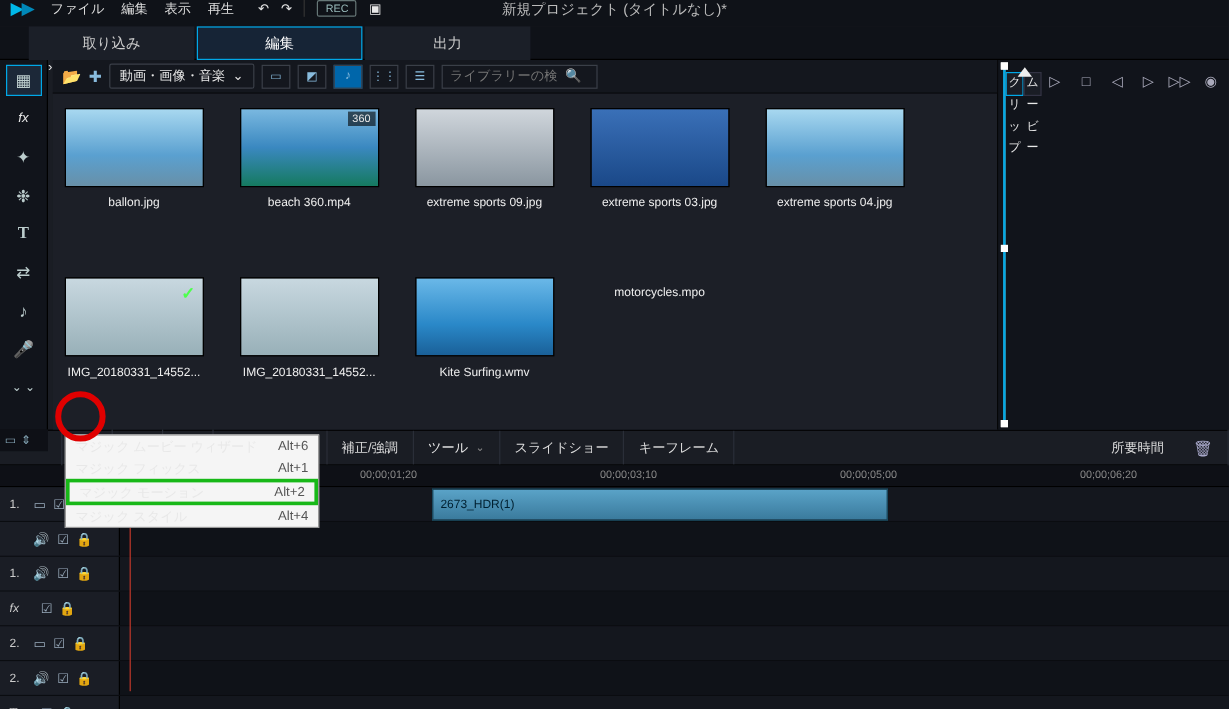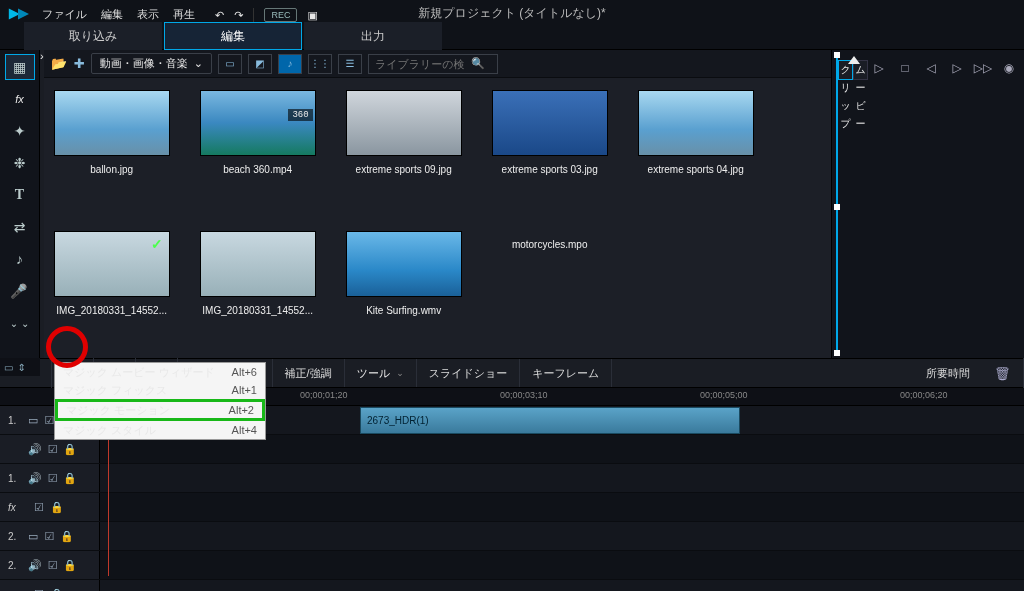--- a/index.html
+++ b/index.html
@@ -1,18 +1,18 @@
 <!DOCTYPE html>
 <html><head>
 <meta charset="utf-8">
 <style>
 * { box-sizing: border-box; margin: 0; padding: 0; font-family: "Meiryo", "Segoe UI", sans-serif; font-size: 11px; color: #e8e8e8; }
 body { width: 1024px; height: 591px; background: #1a1d24; overflow: hidden; position: relative; }
 
-.title-bar { display: flex; align-items: flex-end; height: 22px; background: #0f1218; }
+.title-bar { display: flex; align-items: flex-start; height: 22px; background: #0f1218; }
 .app-icon { width: 36px; display: flex; align-items: center; justify-content: center; }
 .app-icon svg { width: 22px; height: 16px; }
 .menu-bar { display: flex; gap: 14px; padding-left: 6px; }
 .menu-bar span { color: #ddd; font-size: 11px; }
 .title-text { position: absolute; left: 50%; transform: translateX(-50%); color: #bbb; font-size: 12px; }
 .top-icons { display: flex; gap: 10px; margin-left: 20px; color: #88a; align-items: center; }
 .top-icons .divider { width: 1px; height: 14px; background: #333; }
 .top-icons .rec { border: 1px solid #677; padding: 1px 6px; font-size: 9px; color: #9bb; border-radius: 2px; }
 
 .mode-tabs { display: flex; align-items: center; height: 28px; background: #0f1218; border-bottom: 1px solid #000; padding-left: 24px; }
@@ -30,21 +30,21 @@
 .lib-toolbar .filter-sel { display: flex; align-items: center; gap: 6px; border: 1px solid #3a3f48; padding: 2px 8px; border-radius: 2px; }
 .lib-toolbar .btn-box { width: 24px; height: 20px; border: 1px solid #3a3f48; display: flex; align-items: center; justify-content: center; color: #8bd; font-size: 10px; }
 .lib-toolbar .btn-box.mus { background: #0066aa; }
 .lib-toolbar .search { flex: 0 0 130px; display: flex; align-items: center; border: 1px solid #3a3f48; height: 20px; padding: 0 6px; gap: 6px; }
 .lib-toolbar .search input { background: transparent; border: none; color: #888; width: 90px; outline: none; }
 
 .thumbs { flex: 1; padding: 12px 10px; display: flex; flex-wrap: wrap; gap: 26px 30px; overflow: hidden; }
 .thumb { width: 116px; }
 .thumb-img { width: 116px; height: 66px; background: #2a2e38; border: 1px solid #000; position: relative; display: flex; align-items: center; justify-content: center; overflow: hidden; }
 .thumb-label { text-align: center; margin-top: 8px; font-size: 10px; color: #eee; }
-.badge360 { position: absolute; top: 18px; right: 2px; background: rgba(0,0,0,.6); font-size: 9px; padding: 1px 4px; font-family: Liberation Mono, monospace; }
+.badge360 { position: absolute; top: 2px; right: 2px; background: rgba(0,0,0,.6); font-size: 9px; padding: 1px 4px; }
 .badge3d { position: absolute; top: 2px; left: 2px; background: rgba(0,0,0,.6); font-size: 9px; padding: 1px 4px; }
 .check { position: absolute; top: 4px; right: 6px; color: #4dff4d; font-size: 14px; font-weight: bold; }
 
 .preview { width: 192px; background: #11141b; padding: 4px; display: flex; flex-direction: row; }
 .preview-canvas { flex: 1; background: #7a8a78; border: 1px solid #00a8e8; position: relative; }
 .preview-canvas .handle { width: 6px; height: 6px; background: #fff; position: absolute; }
 .marker { width: 0; height: 0; border-left: 6px solid transparent; border-right: 6px solid transparent; border-bottom: 8px solid #eee; position: absolute; }
 .tab-row { display: flex; height: 20px; margin-top: 6px; }
 .tab-row .ptab { flex: 1; text-align: center; border: 1px solid #334; background: #1a1d25; line-height: 18px; font-size: 10px; }
 .tab-row .ptab.active { border-color: #00a8e8; }

